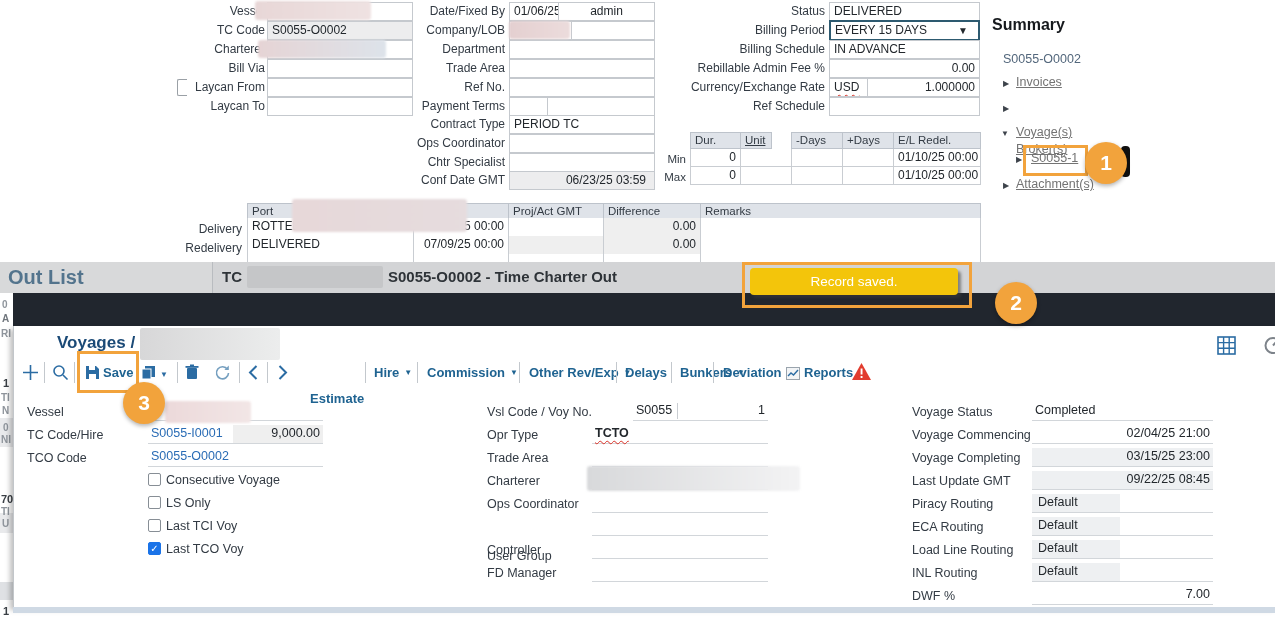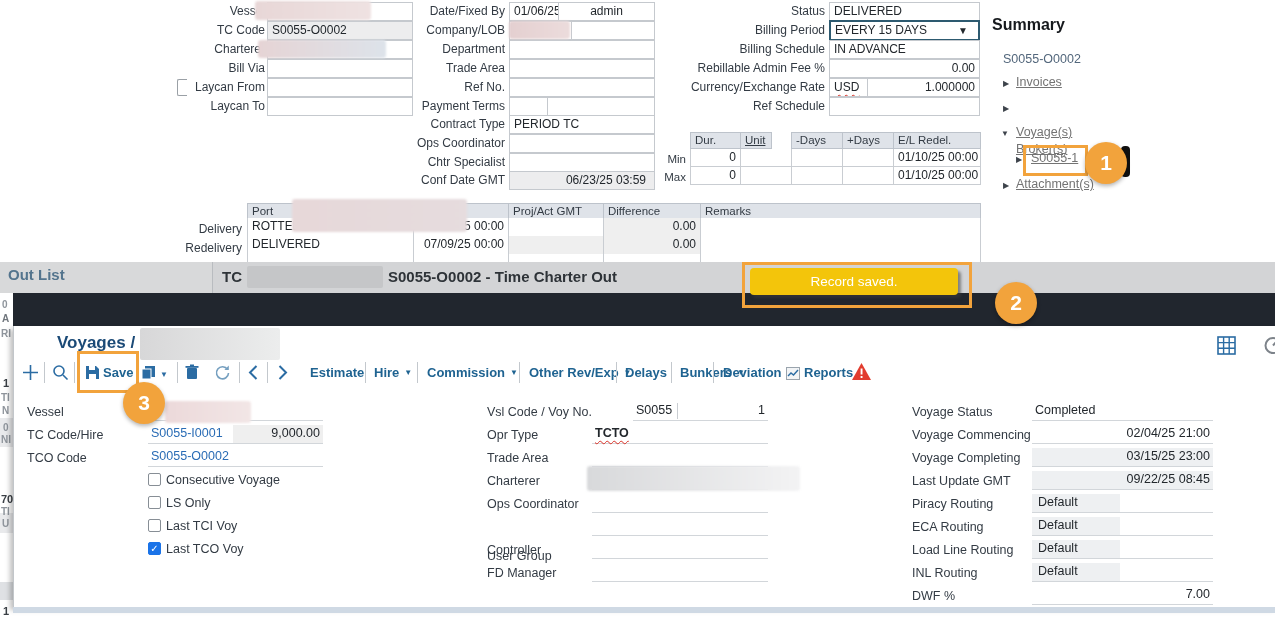--- a/index.html
+++ b/index.html
@@ -188,21 +188,21 @@
   <div class="treelink" style="left:1031px;top:151px;">S0055-1</div>
   <div class="obox" style="left:1023px;top:145px;width:59px;height:25px;"></div>
   <div class="abs" style="left:1121px;top:146px;width:9px;height:31px;background:#101010;border-radius:4px;z-index:5;"></div>
   <div class="callout" style="left:1085px;top:142px;">1</div>
 
   <span class="tri" style="left:1003px;top:180px;">▶</span>
   <div class="treelink" style="left:1016px;top:177px;">Attachment(s)</div>
 
   <div class="abs" style="left:0;top:262px;width:1275px;height:31px;background:#d3d4d6;"></div>
   <div class="abs" style="left:0;top:262px;width:212px;height:31px;background:#d8d9da;border-right:1px solid #b9bcc0;"></div>
-  <div class="abs" style="left:8px;top:266px;font-size:15px;font-weight:700;color:#53748d;">Out List</div>
+  <div class="abs" style="left:8px;top:266px;font-size:20px;font-weight:700;color:#53748d;">Out List</div>
   <div class="abs" style="left:222px;top:268px;font-size:15px;font-weight:700;color:#2e3338;">TC</div>
   <div class="abs" style="left:247px;top:266px;width:136px;height:22px;background:#c5c6c8;border-radius:2px;"></div>
   <div class="abs" style="left:388px;top:268px;font-size:15px;font-weight:700;color:#2e3338;">S0055-O0002 - Time Charter Out</div>
 
   <div class="abs" style="left:13px;top:293px;width:1262px;height:33px;background:#21262e;"></div>
 
   <div class="obox" style="left:742px;top:262px;width:224px;height:40px;"></div>
   <div class="abs" style="left:750px;top:268px;width:208px;height:27px;background:#F3C50B;border-radius:4px;box-shadow:3px 3px 3px rgba(60,60,60,.55);z-index:6;text-align:center;line-height:27px;font-size:13.5px;color:#fff;">Record saved.</div>
   <div class="callout" style="left:995px;top:282px;">2</div>
 
@@ -280,21 +280,21 @@
         <path d="M8.5 1L2 7.5L8.5 14" fill="none" stroke="#2b6ca3" stroke-width="2"></path>
       </svg>
     </span>
   <div class="tdiv" style="left:267px;"></div>
   <span class="abs" style="left:278px;top:365px;">
     <svg width="10" height="15" viewBox="0 0 10 15">
         <path d="M1.5 1L8 7.5L1.5 14" fill="none" stroke="#2b6ca3" stroke-width="2"></path>
       </svg>
     </span>
 
-  <div class="tbtn" style="left:310px;">Estimate</div>
+  <div class="tbtn" style="left:310px;margin-top:26px;">Estimate</div>
   <div class="tdiv" style="left:365px;"></div>
   <div class="tbtn" style="left:374px;"><span>Hire</span><span class="caret">▼</span></div>
   <div class="tdiv" style="left:417px;"></div>
   <div class="tbtn" style="left:427px;"><span>Commission</span><span class="caret">▼</span></div>
   <div class="tdiv" style="left:519px;"></div>
   <div class="tbtn" style="left:529px;"><span>Other Rev/Exp</span><span class="caret">▼</span></div>
   <div class="tdiv" style="left:616px;"></div>
   <div class="tbtn" style="left:625px;">Delays</div>
   <div class="tdiv" style="left:671px;"></div>
   <div class="tbtn" style="left:680px;"><span>Bunkers</span><span class="caret">▼</span></div>

